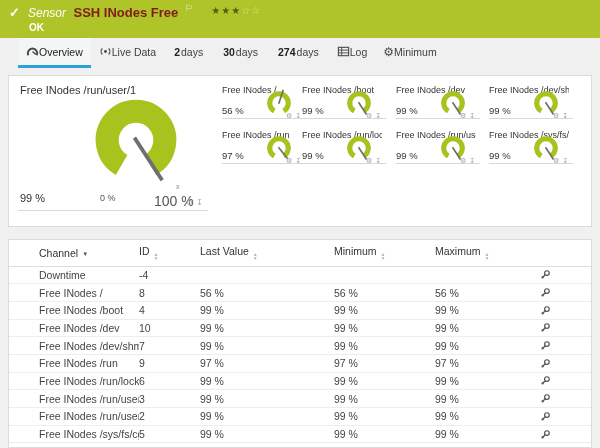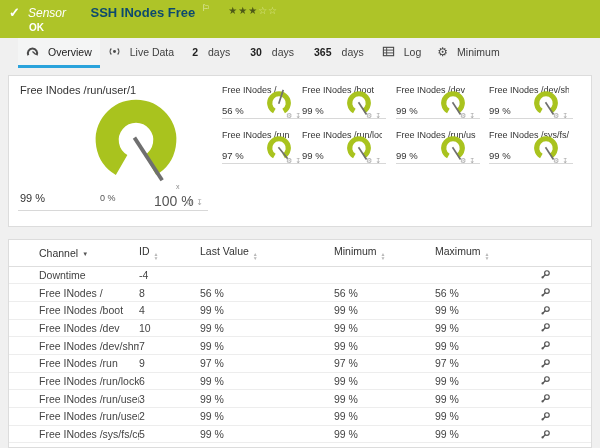--- a/index.html
+++ b/index.html
@@ -8,29 +8,29 @@
     font-family: "Liberation Sans", sans-serif;
     background:#f0f0f0;
     position:relative;
     color:#444;
   }
   
   .hdr { position:absolute; left:0; top:0; width:600px; height:38px; background:#aec428; }
   .chk { position:absolute; left:9px; top:5px; color:#fff; font-size:13px; font-weight:bold; }
   .hdr-line1 { position:absolute; left:28px; top:3px; white-space:nowrap; }
   .sensor-kind { color:#fff; font-style:italic; font-size:12px; }
-  .sensor-title { color:#0c4a6e; font-weight:600; font-size:13px; margin-left:20px; }
+  .sensor-title { color:#7f1d1d; font-weight:600; font-size:13px; margin-left:3px; }
   .flag { color:#f2f7d8; font-size:9px; vertical-align:6px; margin-left:2px; }
   .stars { margin-left:14px; font-size:10px; letter-spacing:1px; vertical-align:3px; }
   .star.f { color:#4e5a17; }
   .star.e { color:#d7e387; }
   .hdr-status { position:absolute; left:29px; top:22px; color:#fff; font-size:10px; font-weight:600; }
   
   .tabs { position:absolute; left:0; top:38px; width:600px; height:30px; background:#f0f0f0; display:flex; align-items:stretch; padding-left:18px; }
-  .tab { display:flex; align-items:center; gap:9px; padding:0 8px; font-size:10.5px; color:#3f3f3f; cursor:pointer; border-bottom:3px solid transparent; }
+  .tab { display:flex; align-items:center; gap:0; padding:0 8px; font-size:10.5px; color:#3f3f3f; cursor:pointer; border-bottom:3px solid transparent; }
   .tab.day { padding:0 10px; }
   .tab.active { border-bottom:3px solid #2aa3dc; color:#222; background:#f4f5f5; }
   .tab .num { font-weight:bold; color:#222; margin-right:1px; }
   .ticon-svg { display:block; }
   .gear-glyph { font-size:12px; color:#4a4a4a; line-height:1; }
   
   .panel { position:absolute; background:#fff; border:1px solid #dcdcdc; }
   .gauges-panel { left:8px; top:75px; width:584px; height:152px; }
   .table-panel { left:8px; top:239px; width:584px; height:209px; }
   
@@ -95,21 +95,21 @@
   </div>
   <div class="tab day">
     <span class="num">2</span>
     <span>days</span>
   </div>
   <div class="tab day">
     <span class="num">30</span>
     <span>days</span>
   </div>
   <div class="tab day">
-    <span class="num">365</span>
+    <span class="num">274</span>
     <span>days</span>
   </div>
   <div class="tab">
     <svg class="ticon-svg" width="13" height="13" viewBox="0 0 14 14">
         <rect x="1.5" y="2.5" width="11" height="9" fill="none" stroke="#4a4a4a" stroke-width="1.2"></rect>
         <line x1="1.5" y1="5.5" x2="12.5" y2="5.5" stroke="#4a4a4a" stroke-width="1"></line>
         <line x1="1.5" y1="8.5" x2="12.5" y2="8.5" stroke="#4a4a4a" stroke-width="1"></line>
         <line x1="5" y1="2.5" x2="5" y2="11.5" stroke="#4a4a4a" stroke-width="1"></line>
       </svg>
     <span>Log</span>

